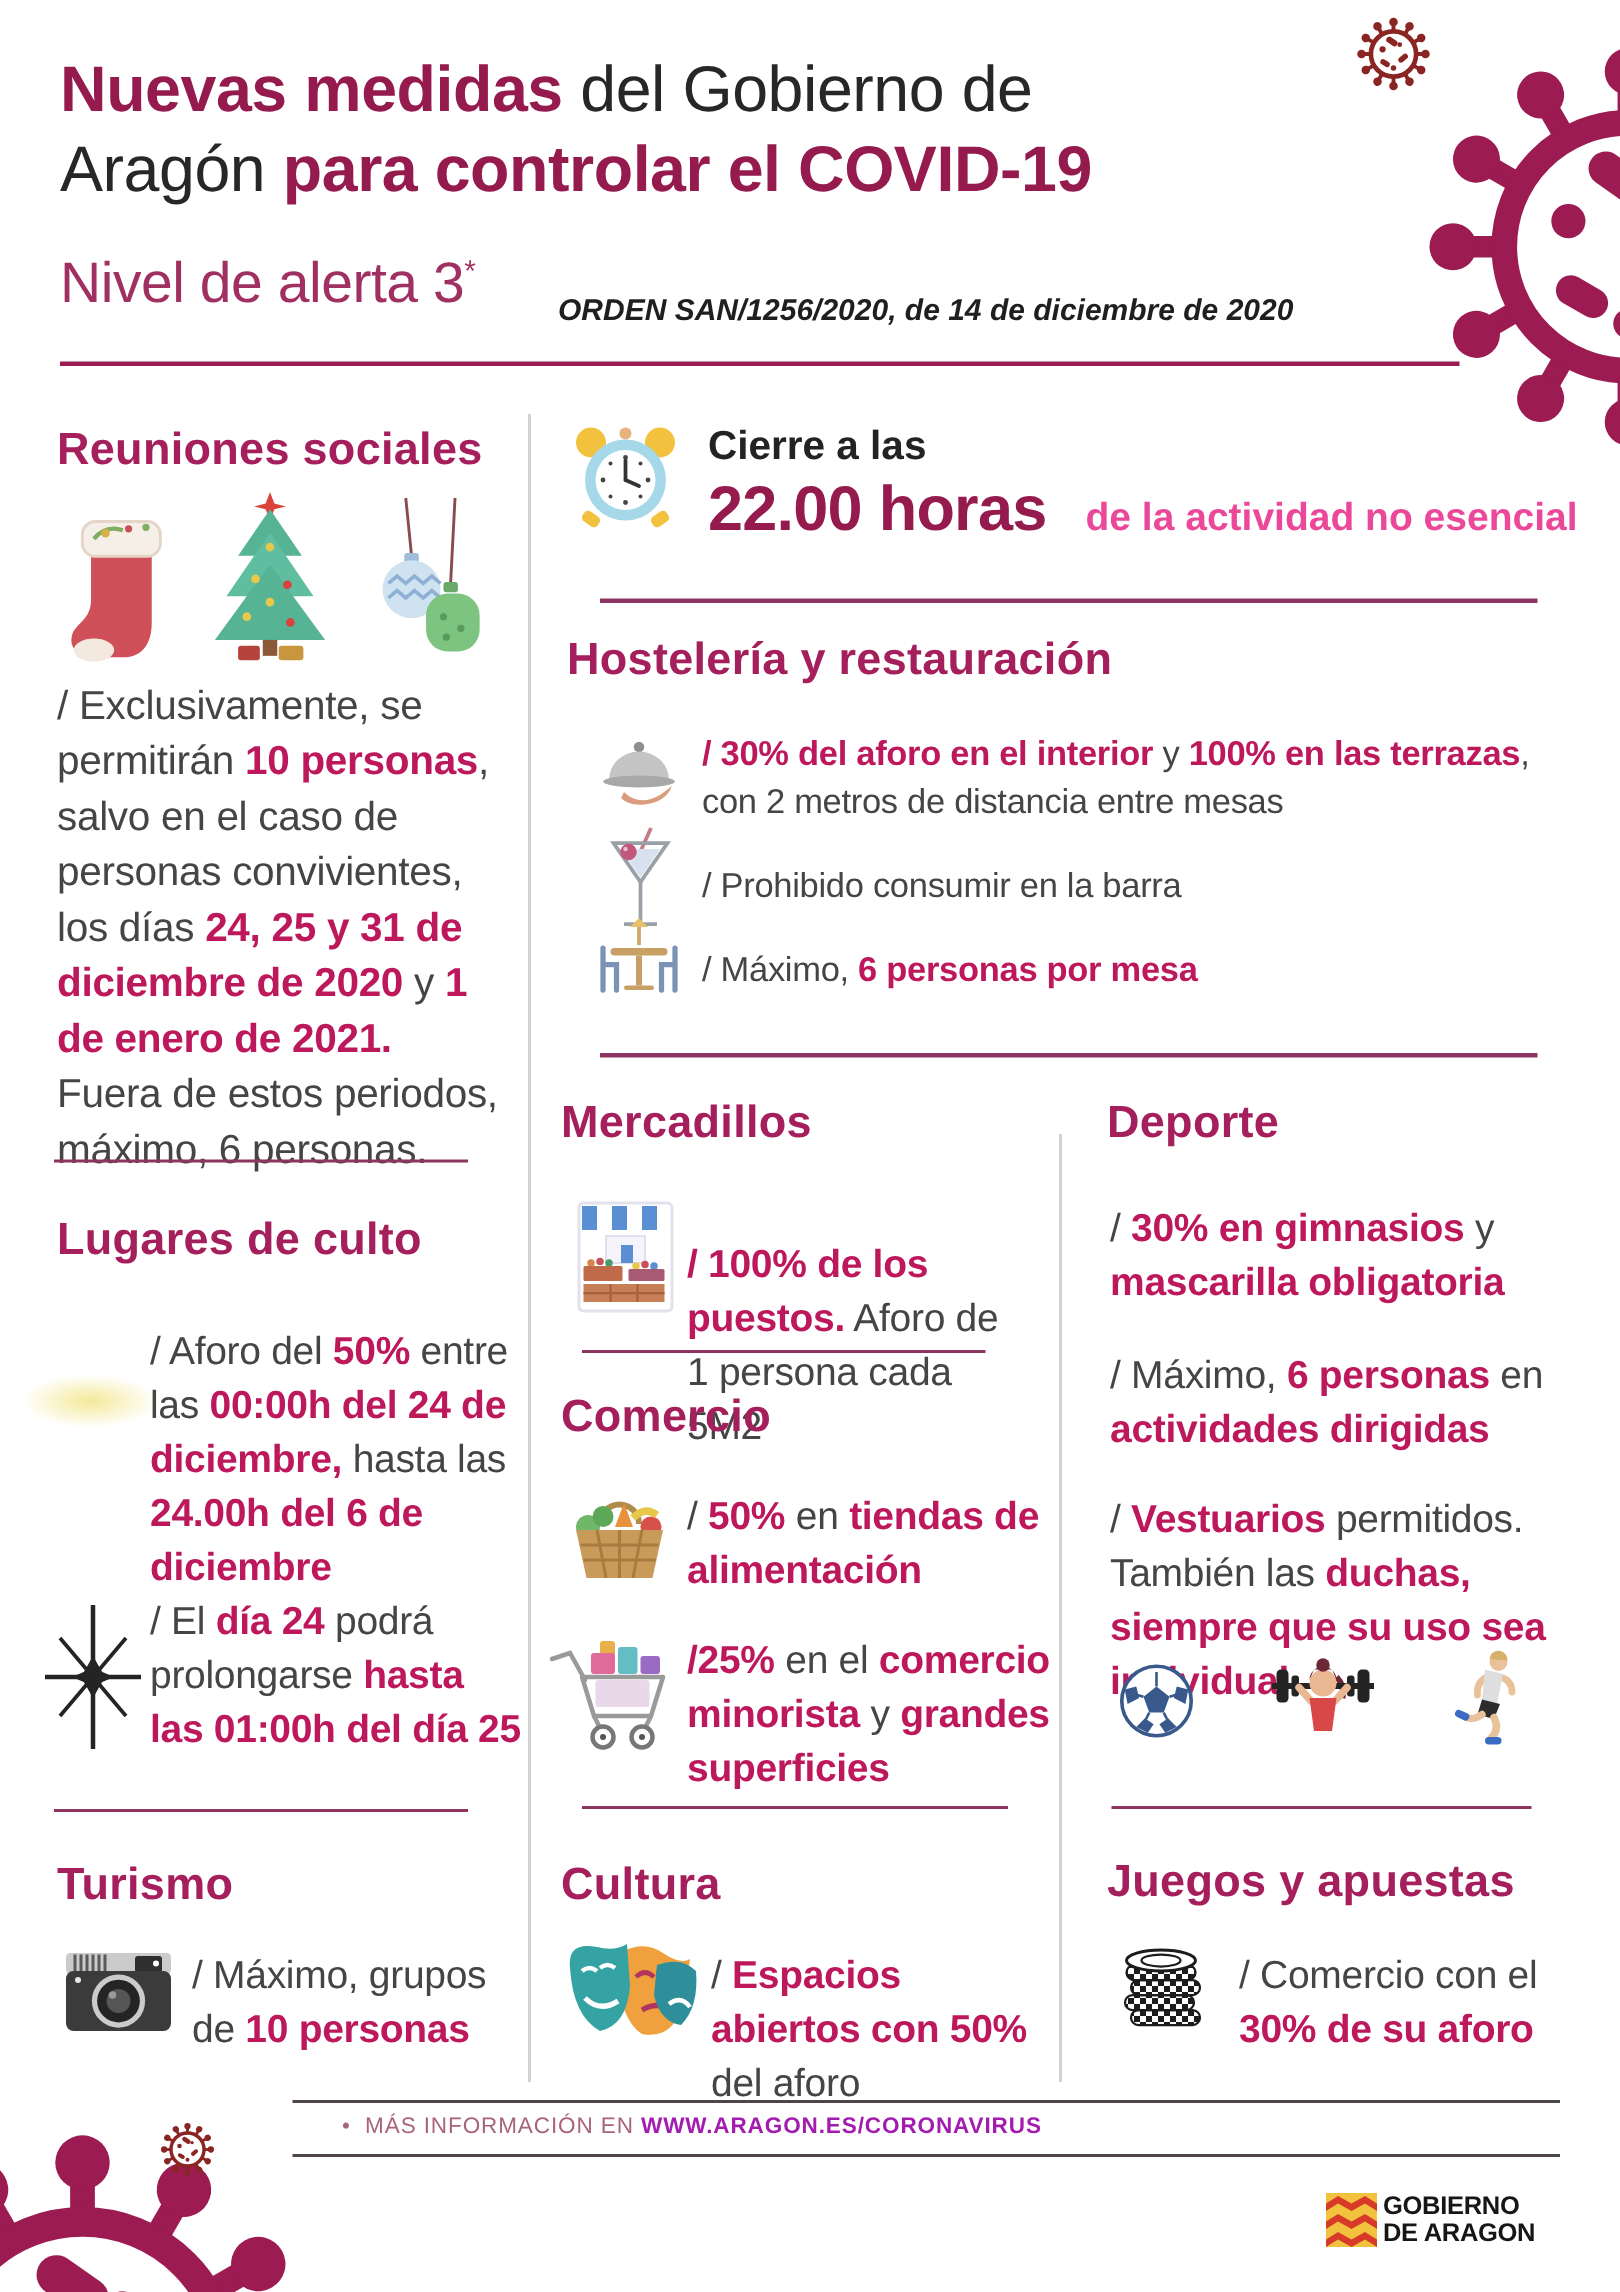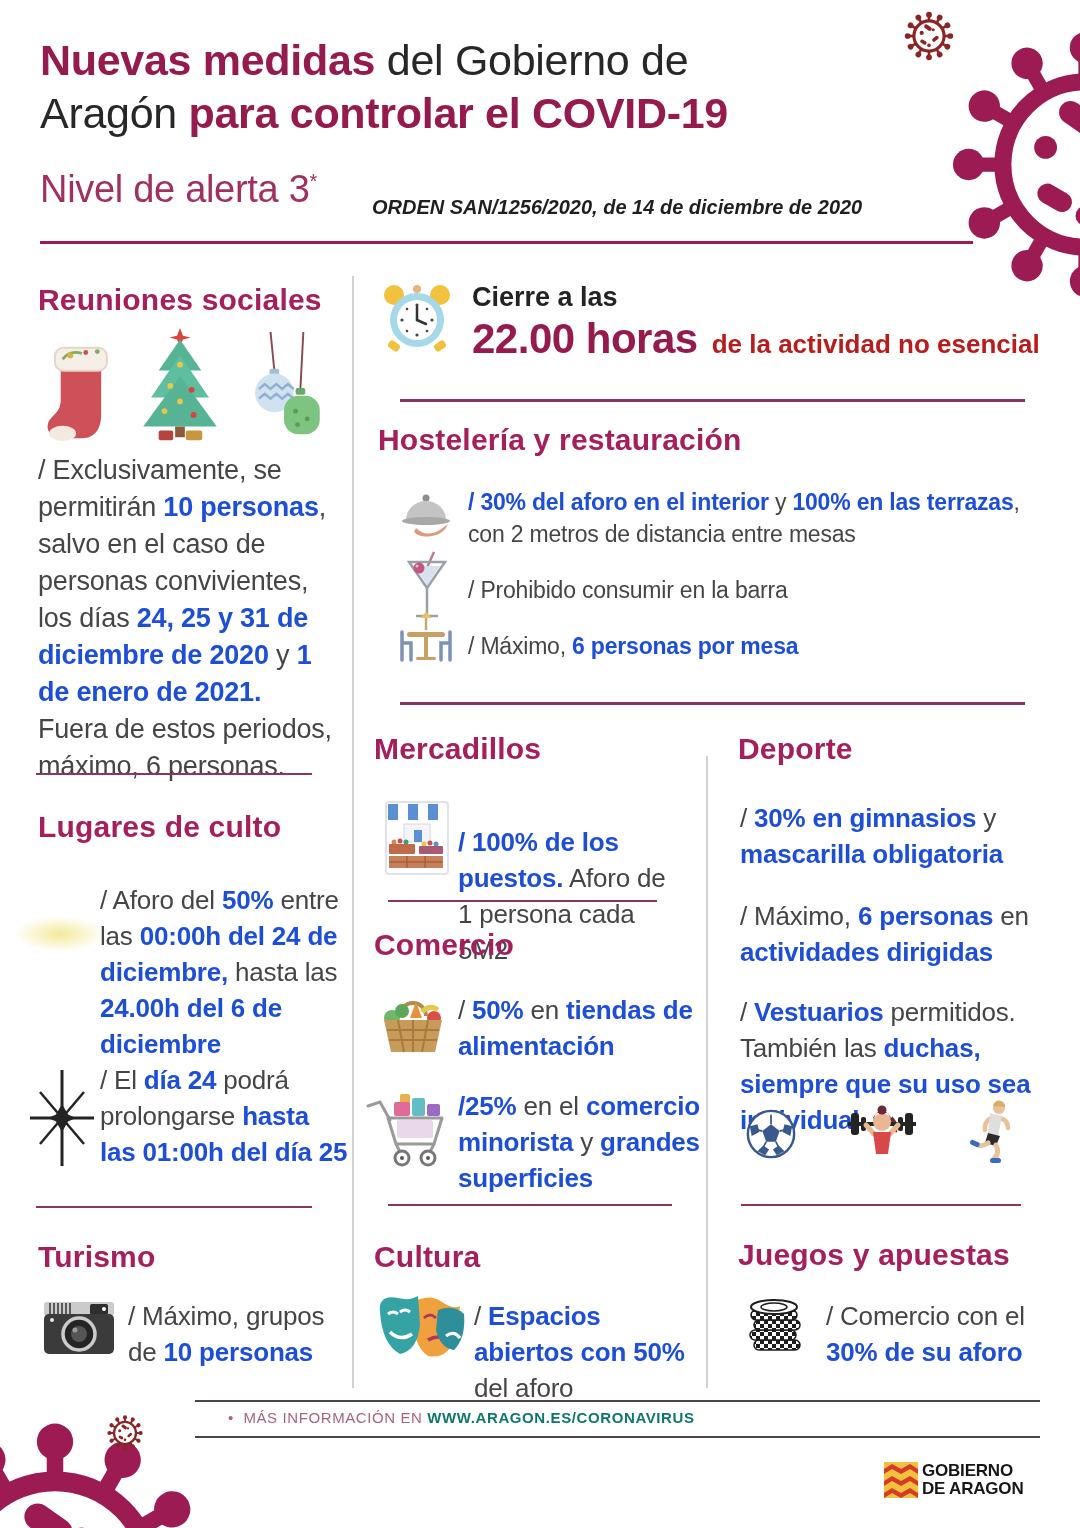--- a/index.html
+++ b/index.html
@@ -5,33 +5,33 @@
   *{margin:0;padding:0;box-sizing:border-box}
   html,body{background:#fff}
   body{font-family:"Liberation Sans","DejaVu Sans",sans-serif;color:#3f3f3f}
   .page{position:relative;width:1080px;height:1528px;overflow:hidden;background:#fff}
   .abs{position:absolute}
   .sect-h{position:absolute;font-size:30px;font-weight:700;color:#a51f5c;letter-spacing:.2px}
   .p{position:absolute;color:#454545;letter-spacing:-.2px}
   .p26{font-size:26px;line-height:36px}
   .p24{font-size:23px;line-height:32px}
   .p27{font-size:27px;line-height:37px}
-  span.b{font-weight:700;color:#1d4ed8}
+  span.b{font-weight:700;color:#be185d}
   .hline{position:absolute;height:2px;background:#8d3560}
   .hline-accent{position:absolute;background:#9b1b52}
   .vline{position:absolute;width:2px;background:#d2d2d2}
   .t-accent{color:#951a4d;font-weight:700}
   .title{font-size:43px;line-height:53px;color:#272727;letter-spacing:-.3px}
   .alert{font-size:38px;color:#a03061;letter-spacing:-.3px}
   .order{font-size:20px;font-style:italic;font-weight:700;color:#1f1f1f}
   .closure-intro{font-size:27px;font-weight:700;color:#232323}
   .closure-time{font-size:42px;font-weight:700;color:#951a4d;letter-spacing:-.5px}
-  .closure-detail{font-size:26px;font-weight:700;color:#b91c1c}
+  .closure-detail{font-size:26px;font-weight:700;color:#ec4899}
   .footer-info{font-size:15px;letter-spacing:.6px;color:#a8647c}
-  .footer-info .url{font-weight:700;color:#0f766e}
+  .footer-info .url{font-weight:700;color:#a21caf}
   .logo-text{font-size:17px;font-weight:700;line-height:18px;color:#161616;letter-spacing:-.2px}
   svg{display:block}
 </style>
 </head>
 <body>
 
 <div class="page">
 
   <svg width="0" height="0" style="position:absolute" aria-hidden="true">
     <defs>
@@ -182,21 +182,21 @@
       <circle cx="54" cy="40" r="1.6" fill="#444"></circle>
     <circle cx="29" cy="29" r="1.3" fill="#444"></circle>
       <circle cx="49" cy="29" r="1.3" fill="#444"></circle>
       <circle cx="29" cy="51" r="1.3" fill="#444"></circle>
       <circle cx="49" cy="51" r="1.3" fill="#444"></circle>
     <line x1="39" y1="40" x2="39" y2="27" stroke="#333" stroke-width="2.5" stroke-linecap="round"></line>
     <line x1="39" y1="40" x2="48" y2="44" stroke="#333" stroke-width="2.5" stroke-linecap="round"></line>
   </svg>
   <div class="abs" style="left:472px;top:282px;width:580px">
     <div class="closure-intro">Cierre a las</div>
-    <div style="display:flex;align-items:baseline;gap:14px;margin-top:2px">
+    <div style="display:flex;align-items:baseline;gap:26px;margin-top:2px">
       <span class="closure-time">22.00 horas</span>
       <span class="closure-detail">de la actividad no esencial</span>
     </div>
   </div>
   <div class="hline" style="left:400px;top:399px;width:625px;height:2.5px"></div>
 
   <div class="sect-h" style="left:378px;top:423px">Hostelería y restauración</div>
 
   <svg class="abs" style="left:398px;top:488px" width="56" height="52" viewBox="0 0 56 52">
     <circle cx="28" cy="10" r="3.5" fill="#8f8f8f"></circle>

